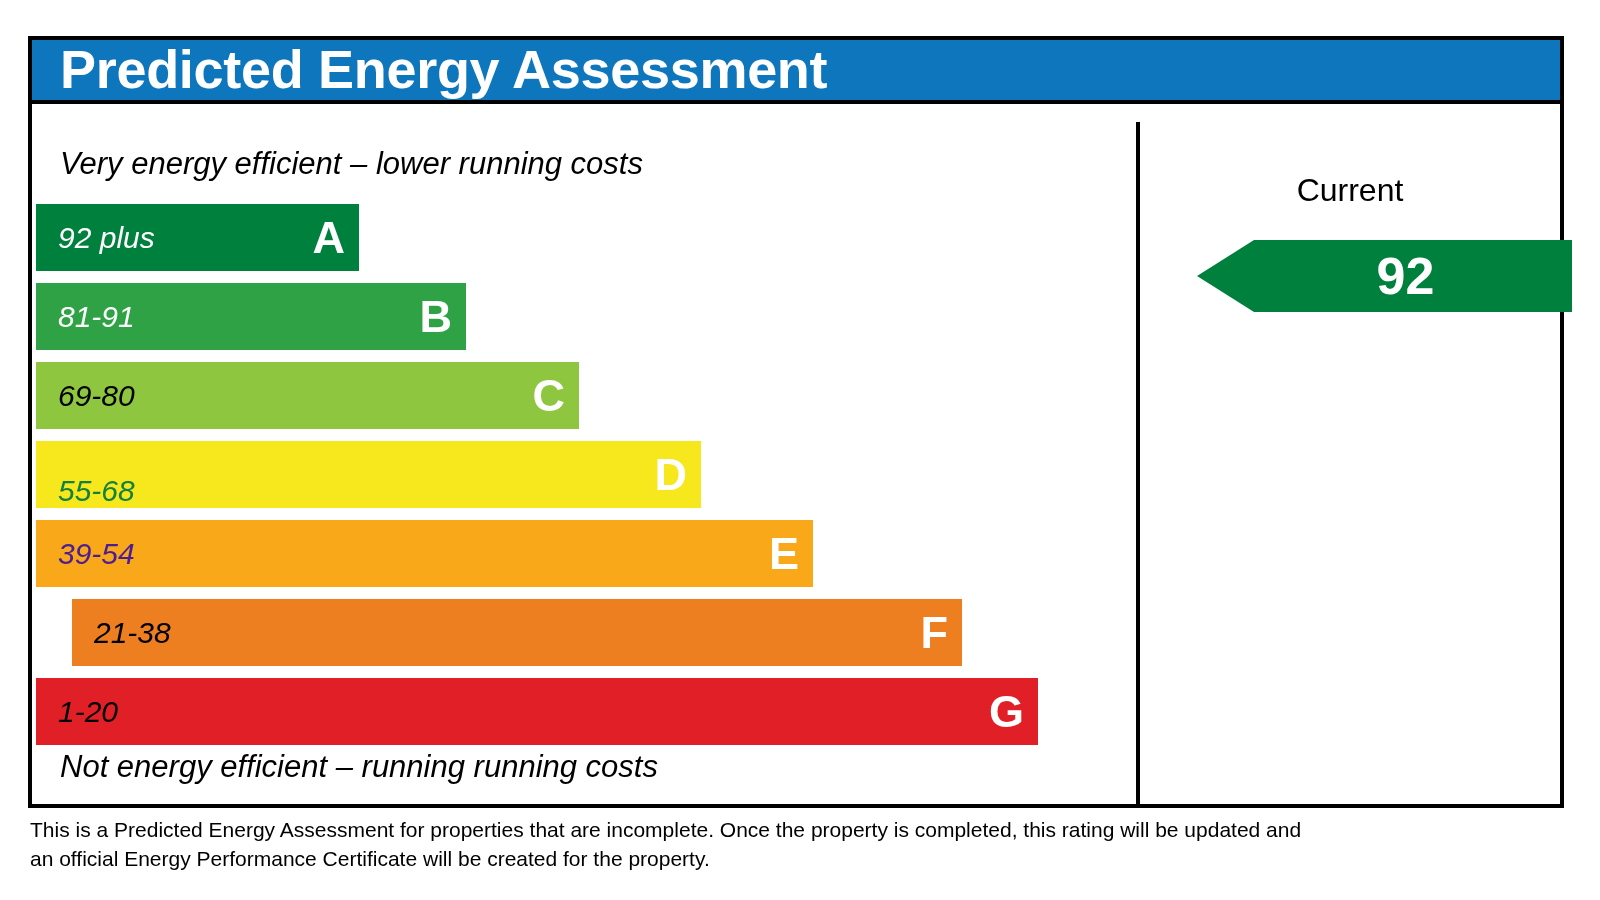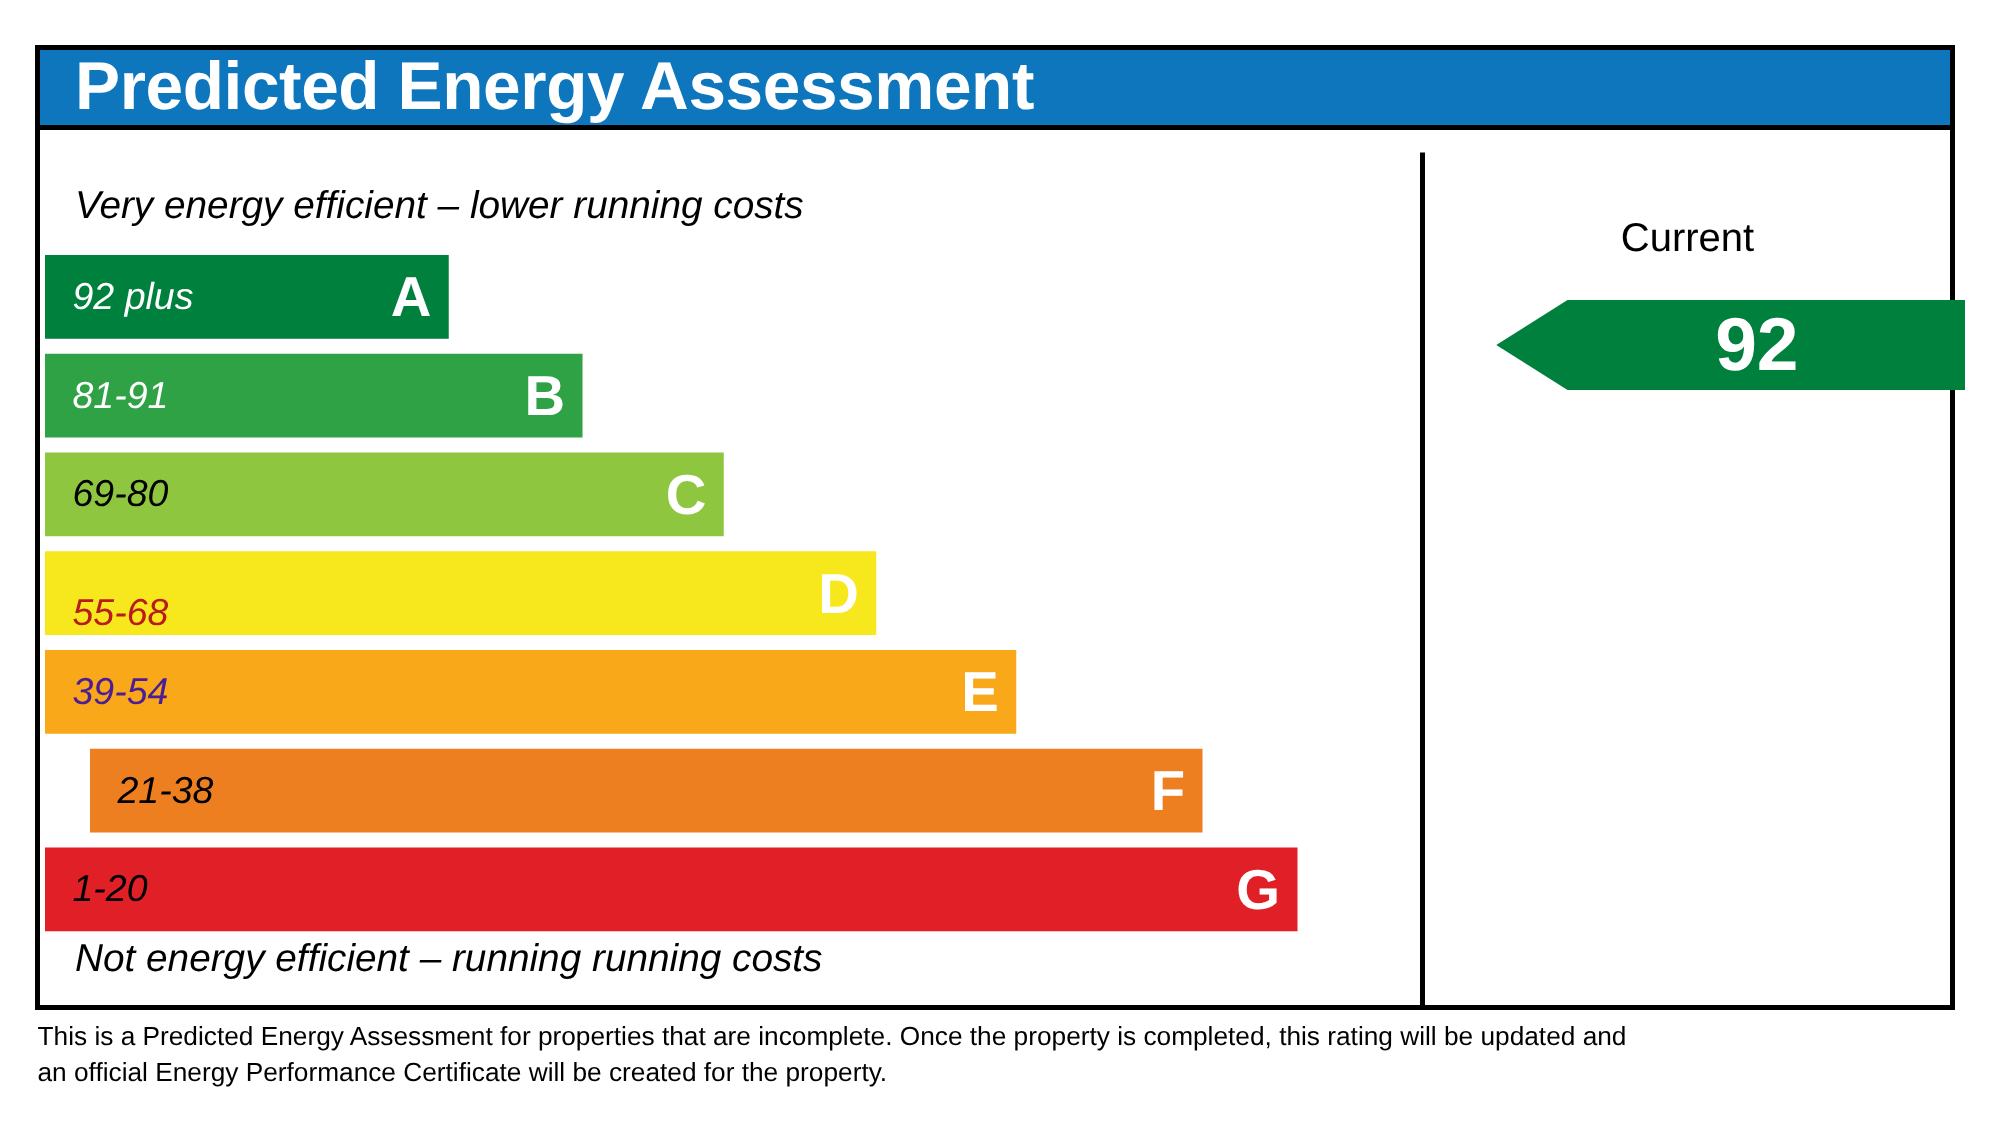--- a/index.html
+++ b/index.html
@@ -158,21 +158,21 @@
     left: 0;
     top: 0;
     width: 100%;
     height: 100%;
     display: flex;
     align-items: center;
     justify-content: center;
     padding-left: 42px;
     box-sizing: border-box;
     color: #ffffff;
-    font-size: 60px;
+    font-size: 52px;
     font-weight: bold;
     line-height: 1;
     pointer-events: none;
   }
 
   
   .footer-note {
     position: absolute;
     left: 30px;
     top: 816px;
@@ -207,21 +207,21 @@
             </div>
             <div class="band" style="top: 79px; width: 430px; background: rgb(46, 162, 69);">
               <span class="band-range" style="color: rgb(255, 255, 255);">81-91</span>
               <span class="band-letter">B</span>
             </div>
             <div class="band" style="top: 158px; width: 543px; background: rgb(142, 198, 63);">
               <span class="band-range" style="color: rgb(0, 0, 0);">69-80</span>
               <span class="band-letter">C</span>
             </div>
             <div class="band" style="top: 237px; width: 665px; background: rgb(247, 232, 30);">
-              <span class="band-range" style="color: #b91c1c; margin-top: 32px;">55-68</span>
+              <span class="band-range" style="color: #15803d; margin-top: 32px;">55-68</span>
               <span class="band-letter">D</span>
             </div>
             <div class="band" style="top: 316px; width: 777px; background: rgb(249, 168, 26);">
               <span class="band-range" style="color: #4c1d95;">39-54</span>
               <span class="band-letter">E</span>
             </div>
             <div class="band" style="top: 395px; width: 890px; background: rgb(238, 127, 33); margin-left: 36px;">
               <span class="band-range" style="color: rgb(0, 0, 0);">21-38</span>
               <span class="band-letter">F</span>
             </div>

